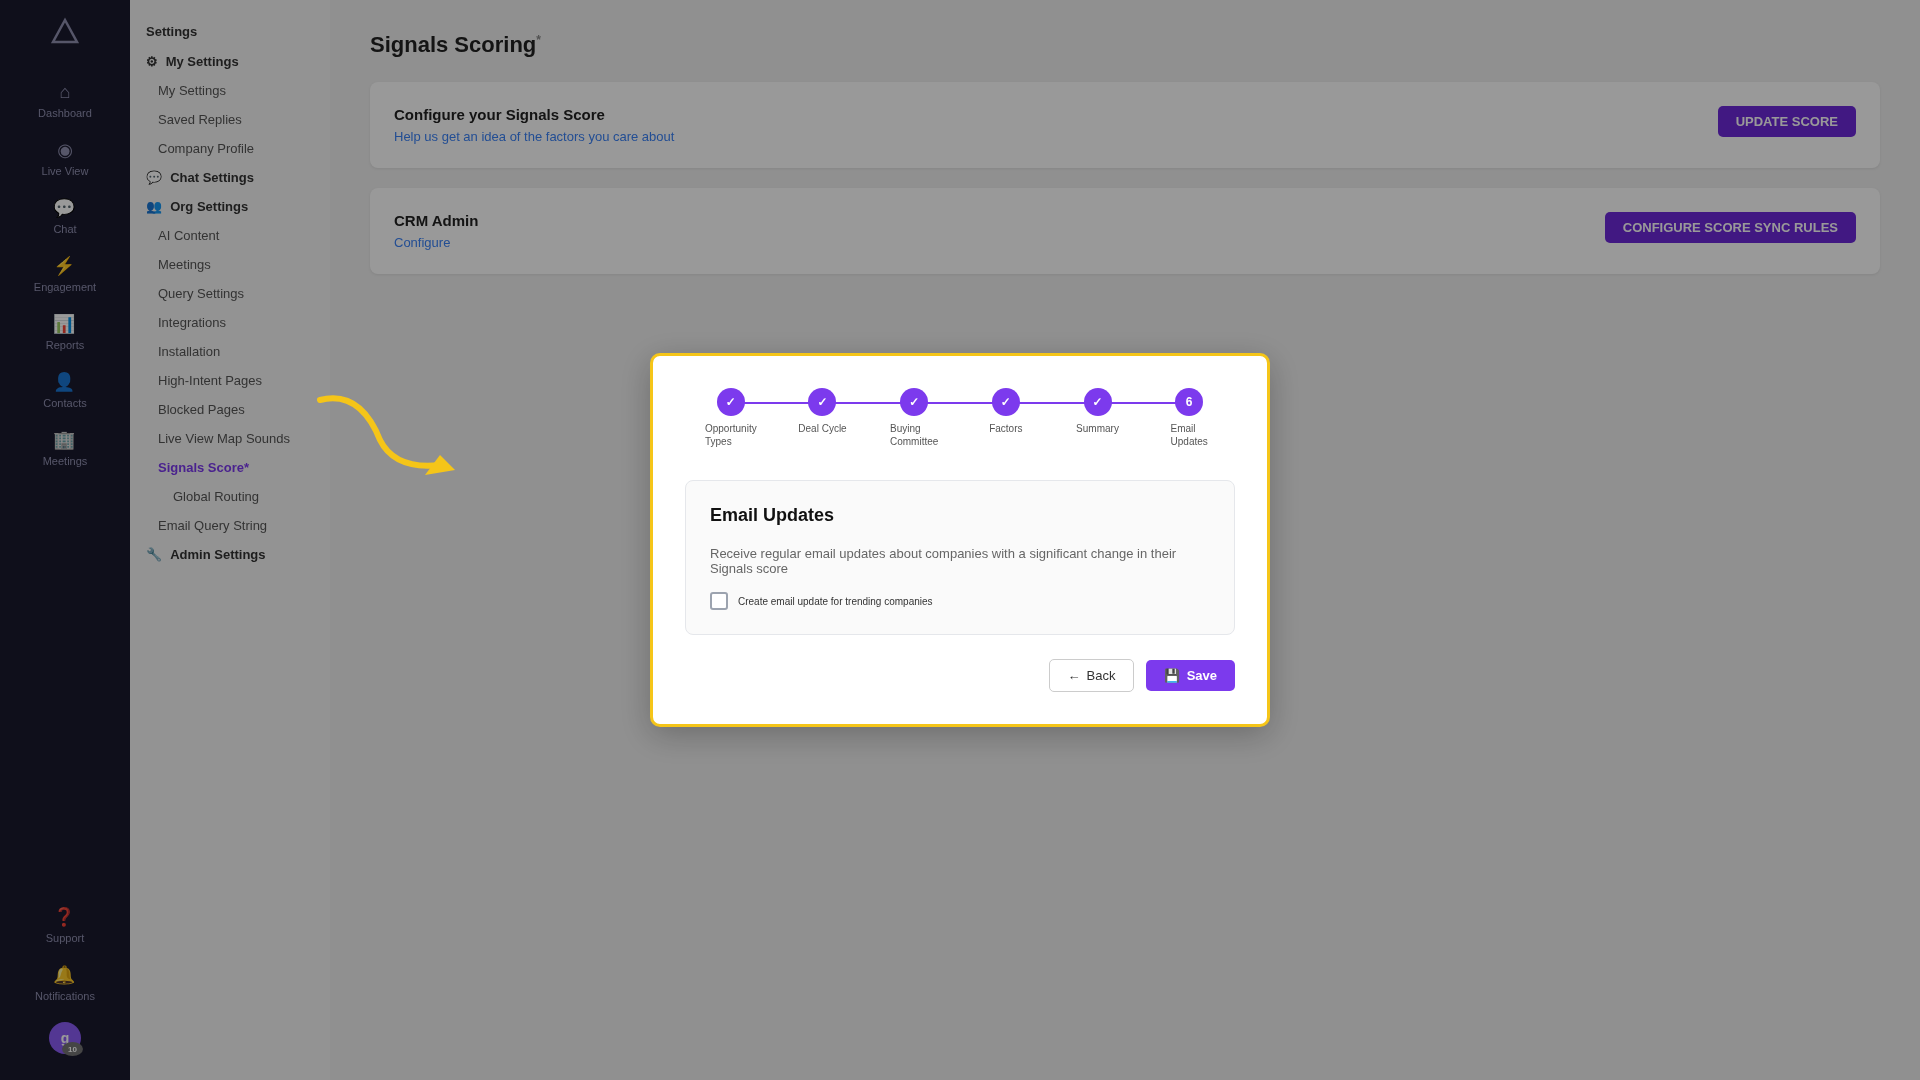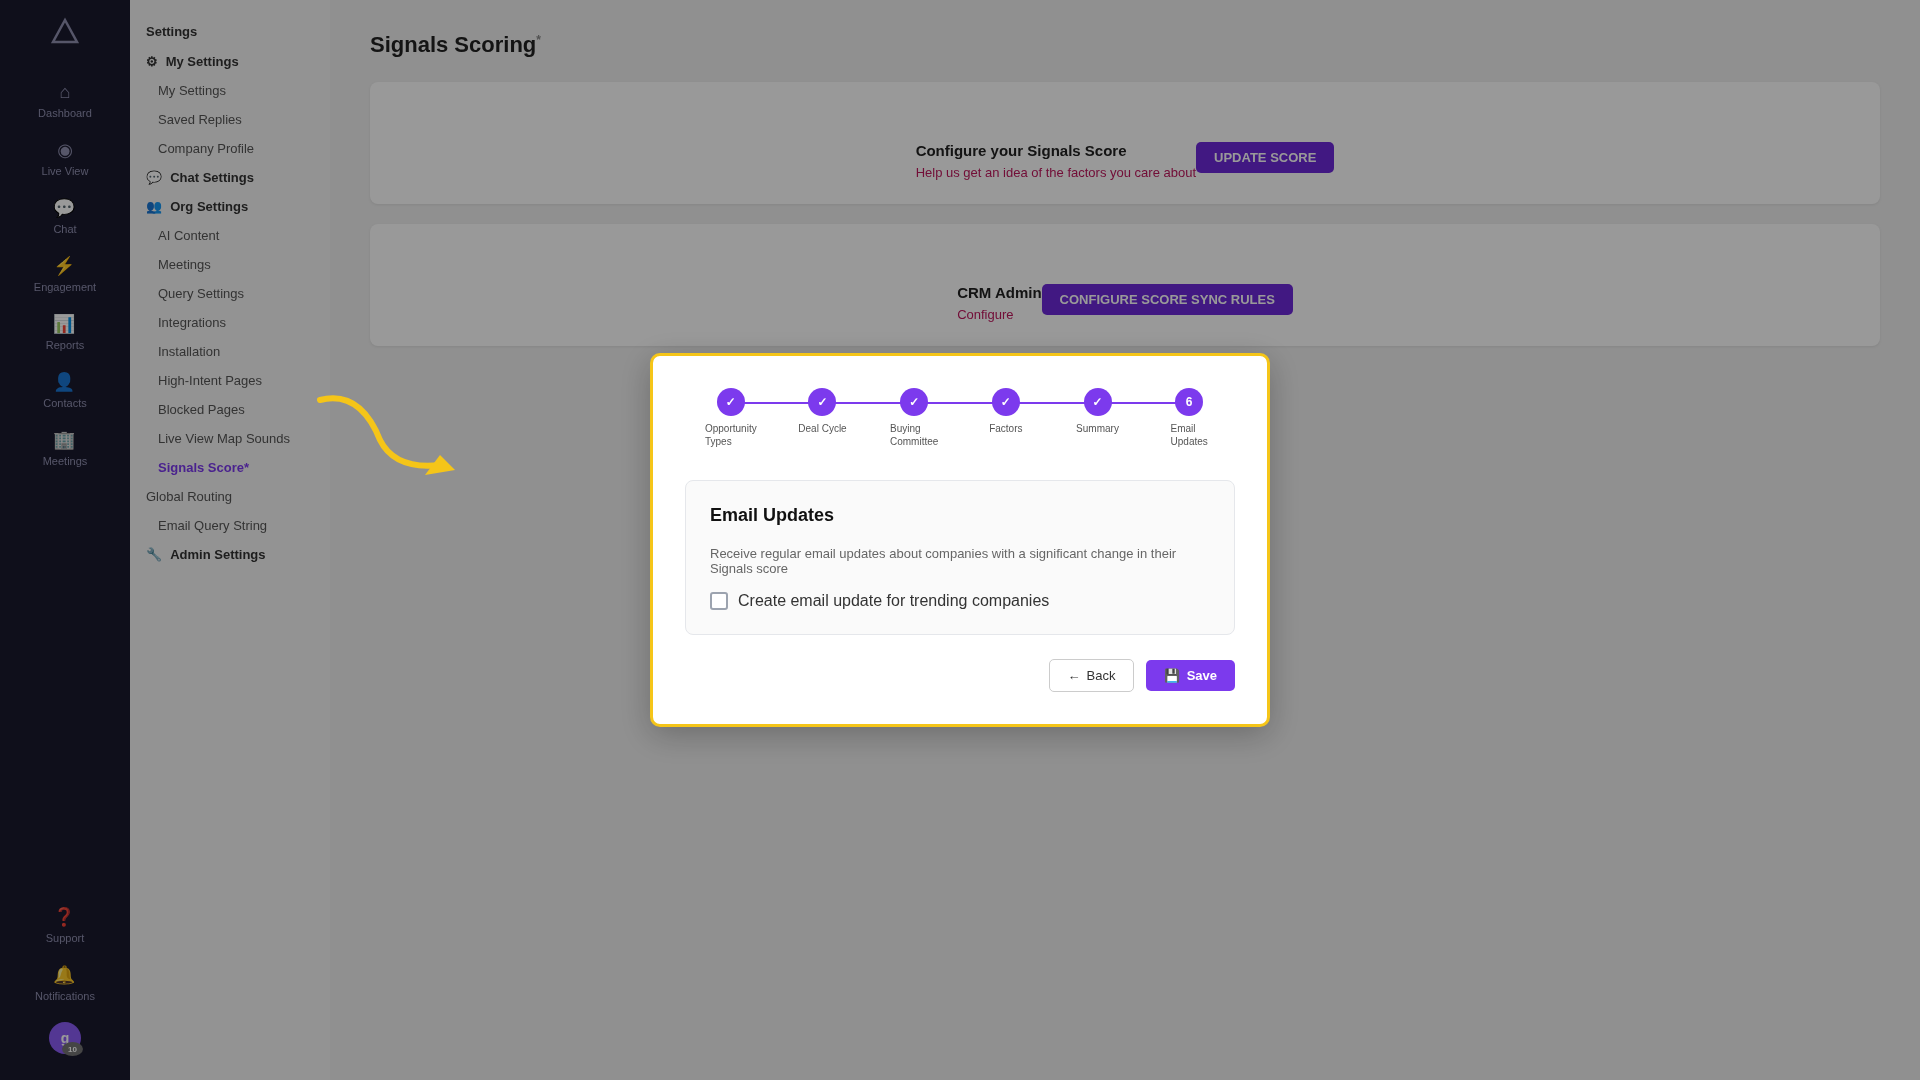--- a/index.html
+++ b/index.html
@@ -57,24 +57,24 @@
     .page-title {
       font-size: 22px; font-weight: 600; color: #222; margin-bottom: 24px;
     }
     .page-title sup { font-size: 12px; color: #888; }
 
     .section-card {
       background: white; border-radius: 8px; padding: 24px; margin-bottom: 20px;
       box-shadow: 0 1px 3px rgba(0,0,0,0.08);
     }
     .section-card-header {
-      display: flex; justify-content: center; align-items: flex-start; margin-top: 36px;
+      display: flex; justify-content: space-between; align-items: flex-start;
     }
     .section-card-title { font-size: 15px; font-weight: 600; color: #222; margin-bottom: 6px; }
-    .section-card-desc { font-size: 13px; color: #be185d; }
+    .section-card-desc { font-size: 13px; color: #3b82f6; }
     .btn-purple {
       background: #6d28d9; color: white; border: none; padding: 8px 18px;
       border-radius: 5px; cursor: pointer; font-size: 13px; font-weight: 600; white-space: nowrap;
     }
 
     
     .overlay-backdrop {
       position: fixed; top: 0; left: 0; right: 0; bottom: 0;
       background: rgba(0,0,0,0.4); z-index: 100;
       display: flex; align-items: center; justify-content: center;
@@ -139,21 +139,21 @@
     .modal-section-title { font-size: 18px; font-weight: 700; color: #111; margin-bottom: 20px; }
     .modal-section-desc { font-size: 13px; color: #666; margin-bottom: 16px; }
 
     .checkbox-row {
       display: flex; align-items: center; gap: 10px;
     }
     .checkbox-box {
       width: 18px; height: 18px; border: 2px solid #9ca3af; border-radius: 3px;
       background: white; cursor: pointer; flex-shrink: 0;
     }
-    .checkbox-label { font-size: 16px; color: #333; }
+    .checkbox-label { font-size: 10px; color: #333; }
 
     
     .modal-footer {
       display: flex; justify-content: flex-end; gap: 12px; align-items: center;
     }
     .btn-back {
       background: white; color: #333; border: 1px solid #ccc;
       padding: 8px 18px; border-radius: 5px; cursor: pointer;
       font-size: 13px; display: flex; align-items: center; gap: 6px;
     }
@@ -272,21 +272,21 @@
     </div>
   <div class="sidebar-item" style="padding-left:28px;">
       <span>Blocked Pages</span>
     </div>
   <div class="sidebar-item" style="padding-left:28px;">
       <span>Live View Map Sounds</span>
     </div>
   <div class="sidebar-item active" style="padding-left:28px;">
       <span>Signals Score*</span>
     </div>
-  <div class="sidebar-item" style="padding-left:16px;">
+  <div class="sidebar-item" style="padding-left:43px;">
       <span>Global Routing</span>
     </div>
   <div class="sidebar-item" style="padding-left:28px;">
       <span>Email Query String</span>
     </div>
 
   <div class="sidebar-item section-header">
     <span style="font-size:13px;">🔧</span>
     <span>Admin Settings</span>
   </div>

